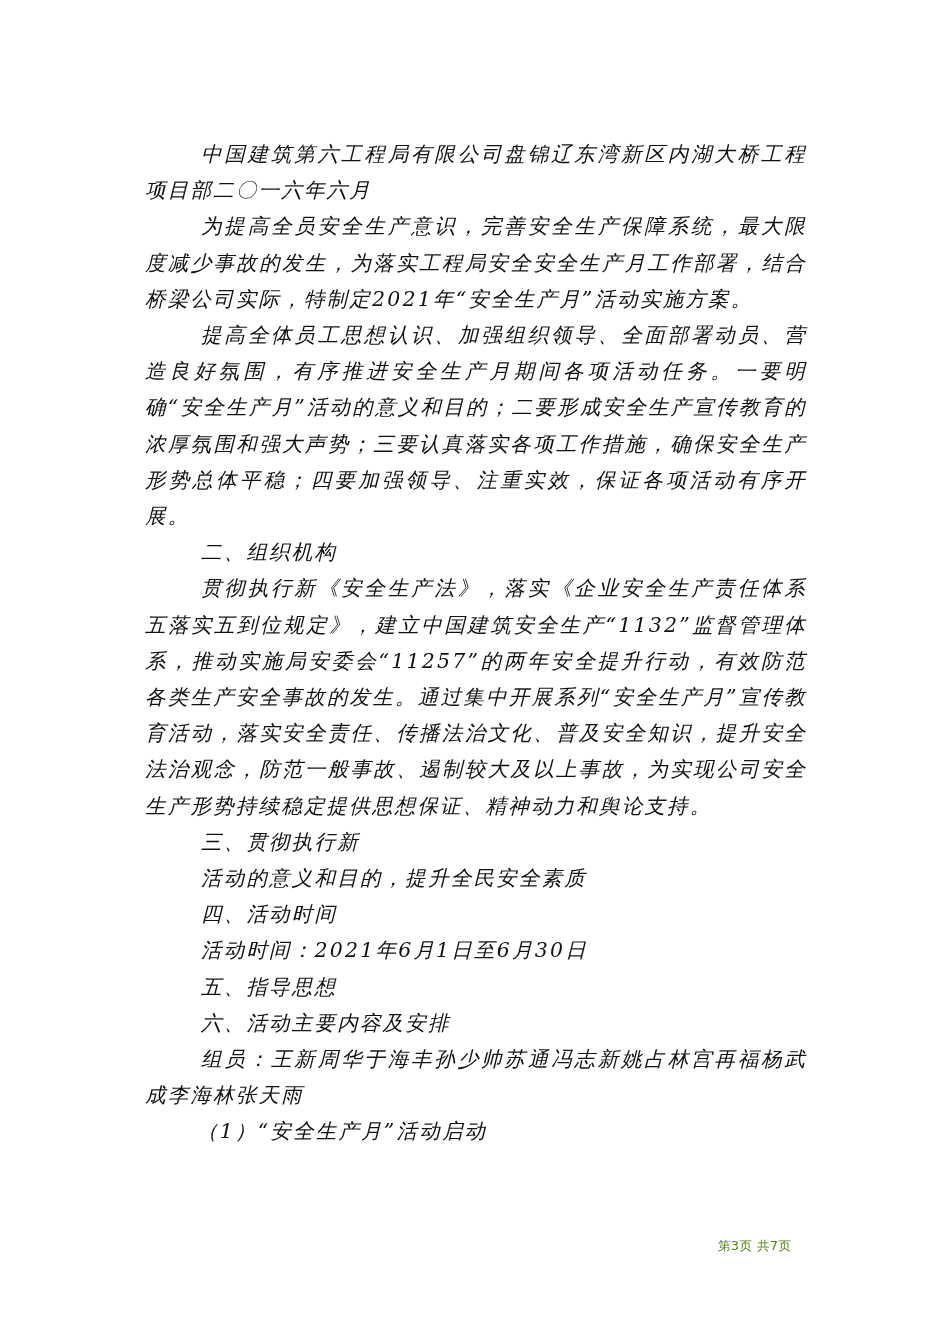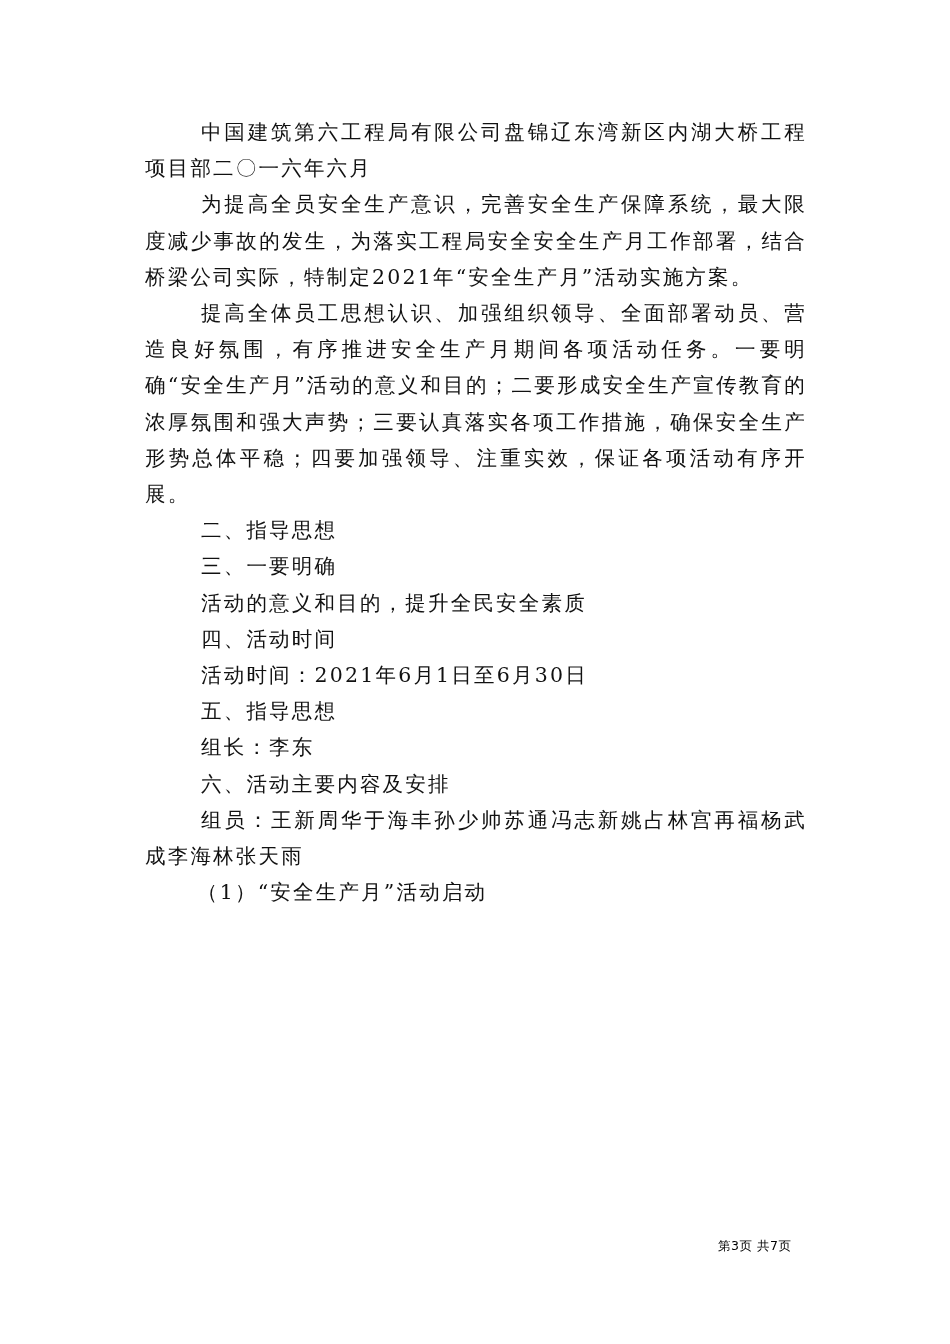--- a/index.html
+++ b/index.html
@@ -11,22 +11,23 @@
       width: 950px;
       height: 1344px;
       position: relative;
       overflow: hidden;
       font-family: "DejaVu Serif", "Liberation Serif", serif;
       color: #111111;
     }
     .page {
       position: absolute;
       left: 145px;
-      top: 114px;
+      top: 136px;
       width: 662px;
+      font-style: italic;
     }
     .para {
       margin: 0;
       font-size: 20.5px;
       line-height: 36.2px;
       letter-spacing: 2.2px;
       text-align: justify;
       text-align-last: left;
       word-break: break-all;
       white-space: normal;
@@ -39,36 +40,36 @@
     }
     .sub {
       padding-left: 52px;
     }
     .footer {
       position: absolute;
       left: 718px;
       top: 1238px;
       font-family: "DejaVu Sans", "Liberation Sans", sans-serif;
       font-size: 12.5px;
-      color: #000000;
+      color: #4d7c0f;
       letter-spacing: 0.5px;
     }
   </style>
 </head>
 <body>
 
 <div class="page">
   <p class="para indent">中国建筑第六工程局有限公司盘锦辽东湾新区内湖大桥工程项目部二〇一六年六月</p>
   <p class="para indent">为提高全员安全生产意识，完善安全生产保障系统，最大限度减少事故的发生，为落实工程局安全安全生产月工作部署，结合桥梁公司实际，特制定2021年“安全生产月”活动实施方案。</p>
   <p class="para indent">提高全体员工思想认识、加强组织领导、全面部署动员、营造良好氛围，有序推进安全生产月期间各项活动任务。一要明确“安全生产月”活动的意义和目的；二要形成安全生产宣传教育的浓厚氛围和强大声势；三要认真落实各项工作措施，确保安全生产形势总体平稳；四要加强领导、注重实效，保证各项活动有序开展。</p>
-  <p class="para heading">二、指导思想</p>
-  <p class="para heading">三、一要明确</p>
+  <p class="para heading">二、组织机构</p>
+  <p class="para indent">贯彻执行新《安全生产法》，落实《企业安全生产责任体系五落实五到位规定》，建立中国建筑安全生产“1132”监督管理体系，推动实施局安委会“11257”的两年安全提升行动，有效防范各类生产安全事故的发生。通过集中开展系列“安全生产月”宣传教育活动，落实安全责任、传播法治文化、普及安全知识，提升安全法治观念，防范一般事故、遏制较大及以上事故，为实现公司安全生产形势持续稳定提供思想保证、精神动力和舆论支持。</p>
+  <p class="para heading">三、贯彻执行新</p>
   <p class="para heading">活动的意义和目的，提升全民安全素质</p>
   <p class="para heading">四、活动时间</p>
   <p class="para heading">活动时间：2021年6月1日至6月30日</p>
   <p class="para heading">五、指导思想</p>
-  <p class="para heading">组长：李东</p>
   <p class="para heading">六、活动主要内容及安排</p>
   <p class="para indent">组员：王新周华于海丰孙少帅苏通冯志新姚占林宫再福杨武成李海林张天雨</p>
   <p class="para sub">（1）“安全生产月”活动启动</p>
 </div>
 
 <div class="footer">第3页 共7页</div>
 
 </body></html>

